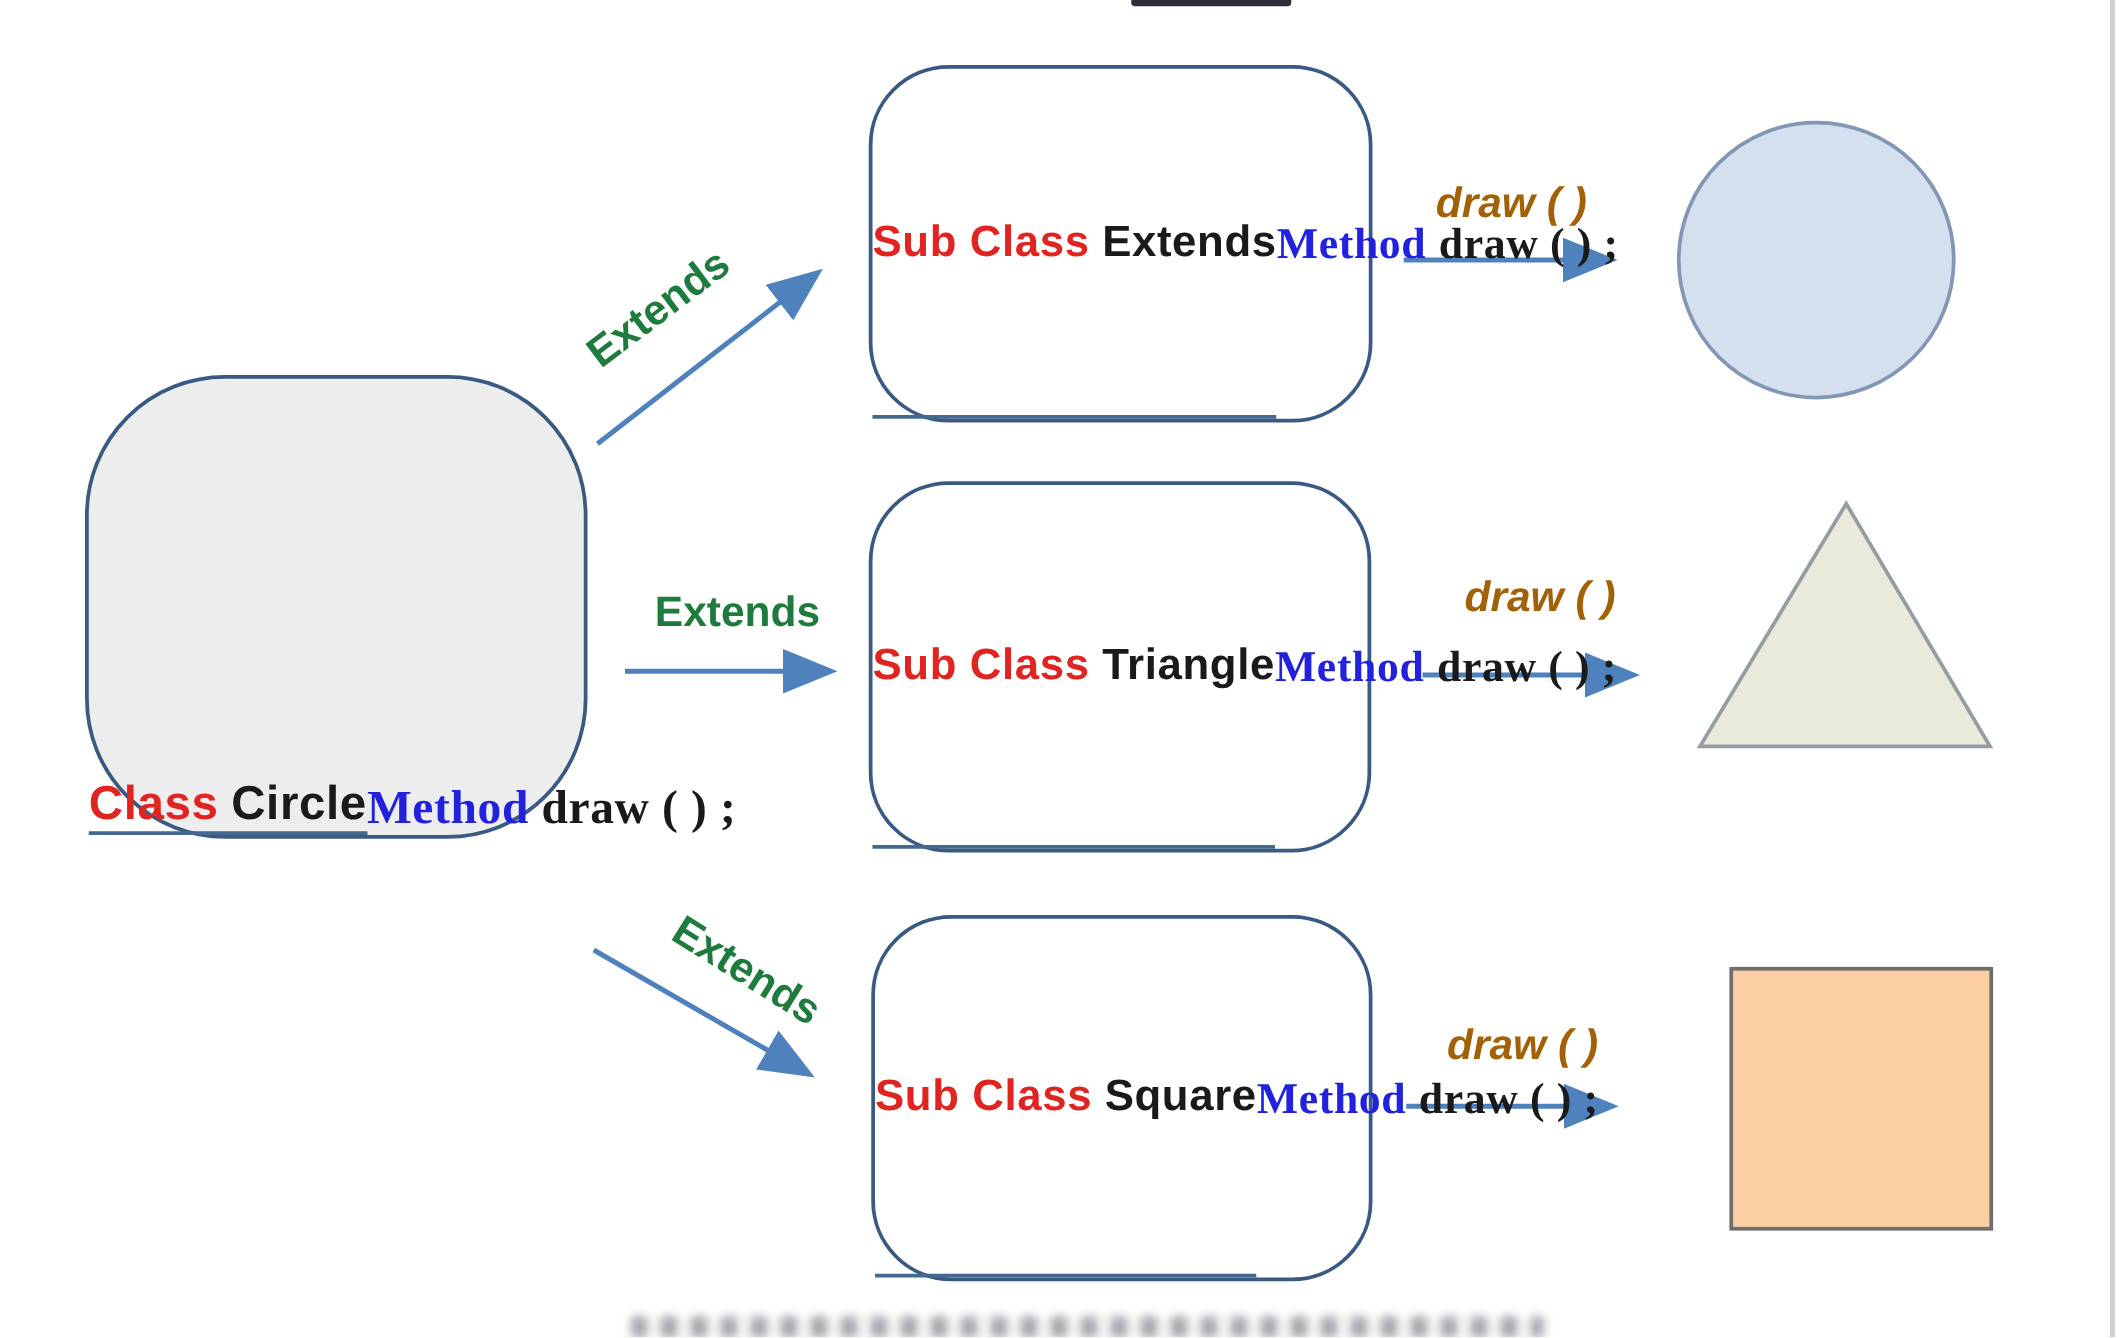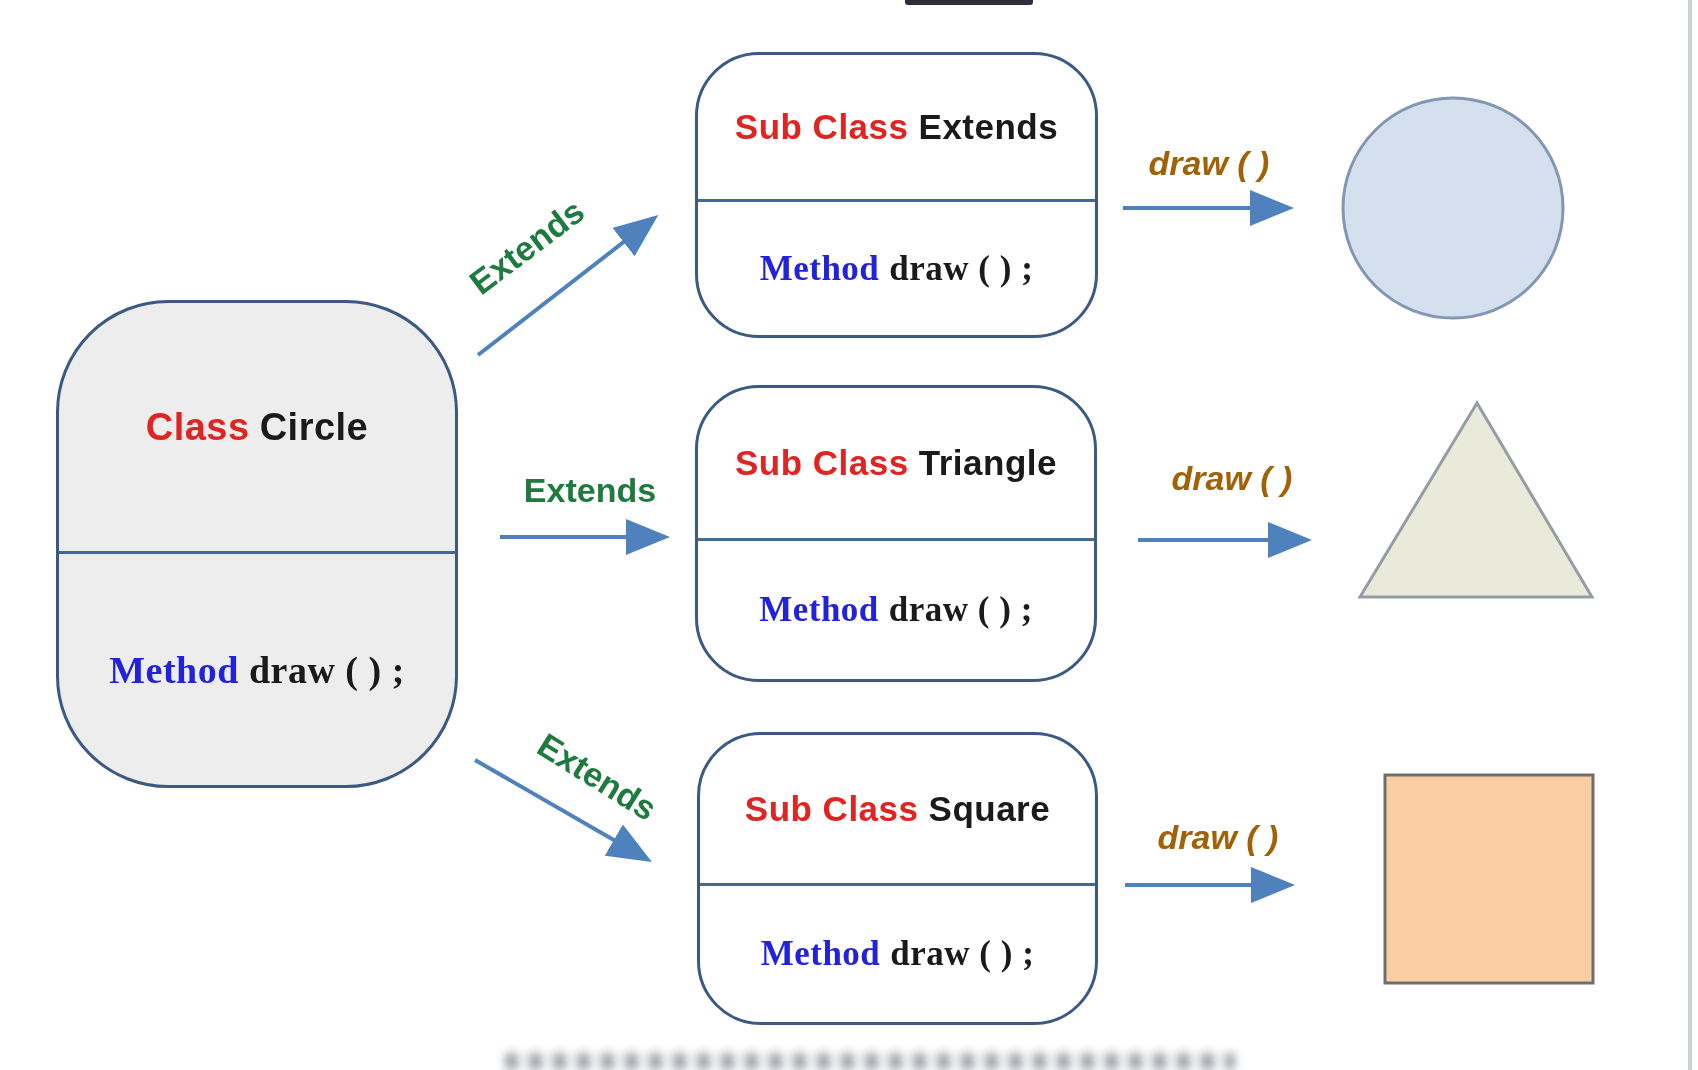--- a/index.html
+++ b/index.html
@@ -3,21 +3,21 @@
 <meta charset="utf-8">
 <style>
   html,body{margin:0;padding:0;background:#fff;}
   #stage{
     position:relative;width:1698px;height:1070px;background:#ffffff;
     font-family:"Liberation Sans",sans-serif;overflow:hidden;
   }
   
   .class-box{
     position:absolute;box-sizing:border-box;border:3px solid #3a5a82;
-    display:flex;flex-direction:column;background:#fff;
+    display:flex;background:#fff;
   }
   .class-box.main{background:#ededee;border-radius:112px;}
   .class-box.sub{background:#ffffff;border-radius:64px;}
   .box-top,.box-bottom{
     display:flex;align-items:center;justify-content:center;
     white-space:nowrap;
   }
   .box-top{flex:0 0 51.5%;border-bottom:3px solid #44688f;}
   .box-bottom{flex:1 1 auto;font-family:Liberation Serif, serif;}
   .class-box .t{font-size:35px;font-weight:bold;letter-spacing:0.5px;}
@@ -74,21 +74,21 @@
     <line x1="1138" y1="540" x2="1304" y2="540" stroke-width="4" marker-end="url(#ah)" stroke="#4f81bd"></line>
     <line x1="1125" y1="885" x2="1287" y2="885" stroke-width="4" marker-end="url(#ah)" stroke="#4f81bd"></line>
 
     <circle cx="1453" cy="208" r="110" stroke-width="3" fill="#d5e0ee" stroke="#8296b5"></circle>
     <polygon points="1477,403 1360,597 1592,597" stroke-width="3" fill="#e9eada" stroke="#949ea1"></polygon>
     <rect x="1385" y="775" width="208" height="208" stroke-width="3" fill="#fccea4" stroke="#6e6e6e"></rect>
   </svg>
 
   <div class="boxes">
 
-    <div class="class-box main" style="left:56px;top:300px;width:402px;height:488px;">
+    <div class="class-box main" style="left:68px;top:300px;width:402px;height:371px;align-items:flex-end;">
       <div class="box-top t">
         <span class="kw-red">Class</span>
           <span class="sp"></span>
           <span class="txt-dark">Circle</span>
       </div>
       <div class="box-bottom t">
         <span class="kw-blue">Method</span>
           <span class="sp"></span>
           <span class="txt-dark">draw ( ) ;</span>
       </div>

